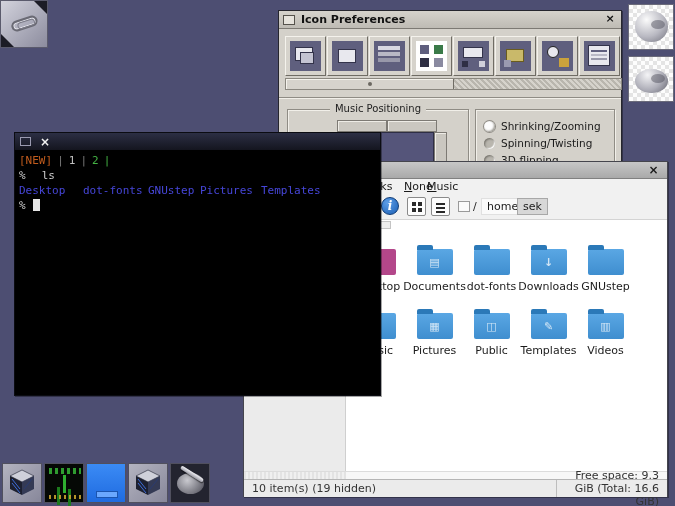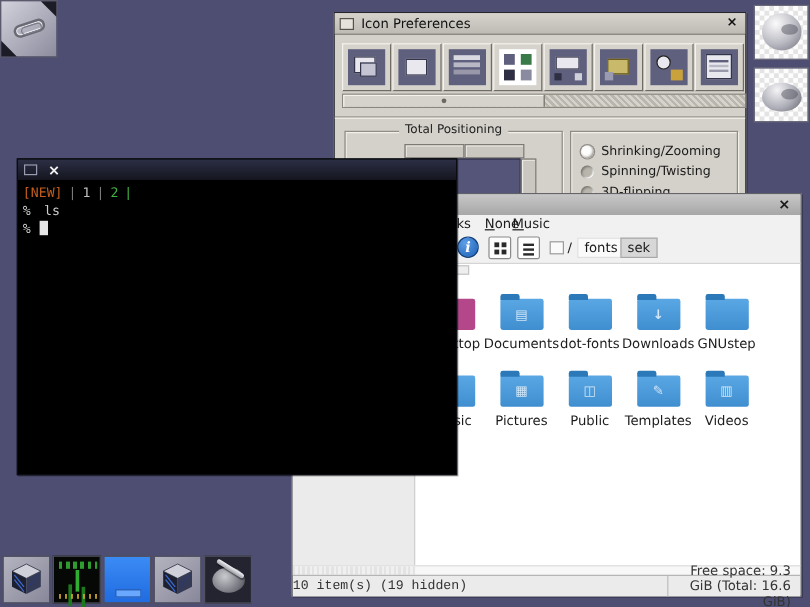--- a/index.html
+++ b/index.html
@@ -13,21 +13,21 @@
   
   .win { position: absolute; border: 1px solid #26262e; box-shadow: 1px 1px 0 rgba(0,0,0,.35); }
 
   
   #wprefs { left: 278px; top: 10px; width: 344px; height: 230px; background: #d4d1ca; z-index: 1; }
   #wprefs .titlebar {
     height: 18px; background: linear-gradient(#d6d3cc,#bebbb4);
     border-bottom: 1px solid #7d7a74; display: flex; align-items: center; padding: 0 4px;
   }
   #wprefs .titlebar .menubox { width: 12px; height: 10px; border: 1px solid #55524c; background: #e6e3dc; margin-right: 6px; }
-  #wprefs .titlebar .title { font-size: 11px; font-weight: normal; color: #111; flex: 1; }
+  #wprefs .titlebar .title { font-size: 11px; font-weight: bold; color: #111; flex: 1; }
   #wprefs .titlebar .closebtn { width: 14px; height: 13px; font-size: 11px; line-height: 12px; text-align: center; color: #111; font-weight: bold; cursor: default; }
   .ptoolbar { position: absolute; left: 6px; top: 25px; display: flex; gap: 1px; }
   .ptool {
     width: 41px; height: 40px; background: #d6d3cc;
     border: 1px solid; border-color: #f4f2ec #6f6c64 #6f6c64 #f4f2ec;
     display: flex; align-items: center; justify-content: center;
   }
   .ptool .pic { width: 31px; height: 30px; background: #5f5f7e; position: relative; overflow: hidden; }
   .ptool.sel .pic { background: #fff; }
   
@@ -103,38 +103,38 @@
   .fcell:nth-child(4) .folder::after { content: "↓"; font-weight: bold; }
   .fcell:nth-child(7) .folder::after { content: "▦"; }
   .fcell:nth-child(8) .folder::after { content: "◫"; }
   .fcell:nth-child(9) .folder::after { content: "✎"; }
   .fcell:nth-child(10) .folder::after { content: "▥"; }
   .fname { margin-top: 5px; font-size: 11px; color: #1c1c1c; white-space: nowrap; }
   #fm .hscroll { position: absolute; left: 0; top: 309px; width: 100%; height: 8px; background: #f7f7f7; border-top: 1px solid #dcdcdc; }
   #fm .hscroll .corner { position: absolute; left: 0; top: 0; width: 102px; height: 100%; background: repeating-linear-gradient(90deg,#e3e3e3 0 2px,#f0f0f0 2px 4px); }
   #fm .statusbar { position: absolute; left: 0; top: 317px; width: 100%; height: 18px; background: #ebebeb; border-top: 1px solid #b5b5b5;
     font-size: 11px; color: #333; display: flex; align-items: center; }
-  #fm .statusbar .sleft { flex: 1; font-family: Liberation Mono, monospace; }
+  #fm .statusbar .sleft { padding-left: 8px; flex: 1; }
   #fm .statusbar .sdiv { width: 1px; height: 100%; background: #bdbdbd; margin-right: 8px; position: absolute; left: 312px; }
   #fm .statusbar .sright { position: absolute; left: 320px; right: 8px; text-align: right; }
 
   
   #term { left: 14px; top: 132px; width: 367px; height: 264px; z-index: 3; background: #000; border-color: #0b0c12; }
   #term .titlebar { height: 17px; background: linear-gradient(#2c2f44,#14151f); display: flex; align-items: center; padding: 0 5px; }
   #term .menubox { width: 11px; height: 9px; border: 1px solid #9a9ab0; margin-right: 7px; }
   #term .title { flex: 1; color: #f2f2f2; font-size: 11px; font-weight: bold; }
   #term .closebtn { color: #f2f2f2; font-size: 12px; font-weight: bold; width: 14px; text-align: center; }
   #term .screen { padding: 3px 4px; font: 11px/15px "DejaVu Sans Mono", monospace; white-space: nowrap; }
   .t-new { color: #c25c1d; }
   .t-sep { color: #7a7a7a; padding: 0 5px; }
   .t-win1 { color: #c0c0c0; }
   .t-win2 { color: #44b344; }
   .t-sepg { color: #44b344; padding: 0 5px; }
   .t-fg { color: #cfcfcf; }
-  .t-cmd { margin-left: 11px; }
+  .t-cmd { margin-left: 16px; }
   .ls-line span { display: inline-block; color: #4646d9; }
   .ls-c0 { width: 64px; } .ls-c1 { width: 65px; } .ls-c2 { width: 52px; } .ls-c3 { width: 61px; }
   .cursor { display: inline-block; width: 7px; height: 12px; background: #e6e6e6; vertical-align: -2px; margin-left: 7px; }
 
   
   #clip { left: 0; top: 0; width: 48px; height: 48px; position: absolute; z-index: 4;
     background: linear-gradient(135deg,#d2d2dc,#8c8c9e); border: 1px solid #5a5a6c; }
   #clip .tri-tr { position: absolute; right: 0; top: 0; width: 0; height: 0; border-left: 13px solid transparent; border-top: 13px solid #1c1c26; }
   #clip .tri-bl { position: absolute; left: 0; bottom: 0; width: 0; height: 0; border-right: 13px solid transparent; border-bottom: 13px solid #1c1c26; }
   #clip .paperclip { position: absolute; left: 10px; top: 17px; width: 27px; height: 11px; border: 2px solid #6a6a74;
@@ -231,21 +231,21 @@
   </div>
 
   <div class="pscroll">
     <div class="thumb">
         <div class="dimple"></div>
       </div>
   </div>
   <div class="psep"></div>
 
   <div class="group" id="grp-pos">
-    <div class="glabel">Total Positioning</div>
+    <div class="glabel">Music Positioning</div>
     <div class="pos-topbtns">
         <b></b>
         <b></b>
       </div>
     <div class="pos-screen"></div>
     <div class="pos-rightbtns">
         <b></b>
         <b></b>
       </div>
   </div>
@@ -286,21 +286,21 @@
     <div class="tbtn" id="tb-grid">
         <div class="g"></div>
       </div>
     <div class="tbtn" id="tb-list">
         <div class="l"></div>
       </div>
     <div class="crumb" id="crumb-root">
       <span class="rbox"></span>
       <span>/</span>
     </div>
-    <div class="crumb" id="crumb-home">fonts</div>
+    <div class="crumb" id="crumb-home">home</div>
     <div class="crumb" id="crumb-sek">sek</div>
   </div>
 
   <div class="content">
     <div class="sidepane"></div>
     <div class="sidetab"></div>
     <div class="fgrid">
       <div class="fcell">
           <div class="folder"></div>
           <div class="fname">Desktop</div>
@@ -355,20 +355,21 @@
 </div>
 
 <div class="win" id="term">
   <div class="titlebar">
     <div class="menubox"></div>
     <div class="closebtn">×</div>
   </div>
   <div class="screen">
     <div><span class="t-new">[NEW]</span><span class="t-sep">|</span><span class="t-win1">1</span><span class="t-sep">|</span><span class="t-win2">2</span><span class="t-sepg">|</span></div>
     <div class="t-fg"><span>%</span><span class="t-cmd">ls</span></div>
+    <div class="ls-line"><span class="ls-c0">Desktop</span><span class="ls-c1">dot-fonts</span><span class="ls-c2">GNUstep</span><span class="ls-c3">Pictures</span><span>Templates</span></div>
     <div class="t-fg"><span>%</span><span class="cursor"></span></div>
   </div>
 </div>
 
 <div id="clip">
   <div class="tri-tr"></div>
   <div class="tri-bl"></div>
   <div class="paperclip"></div>
 </div>
 

